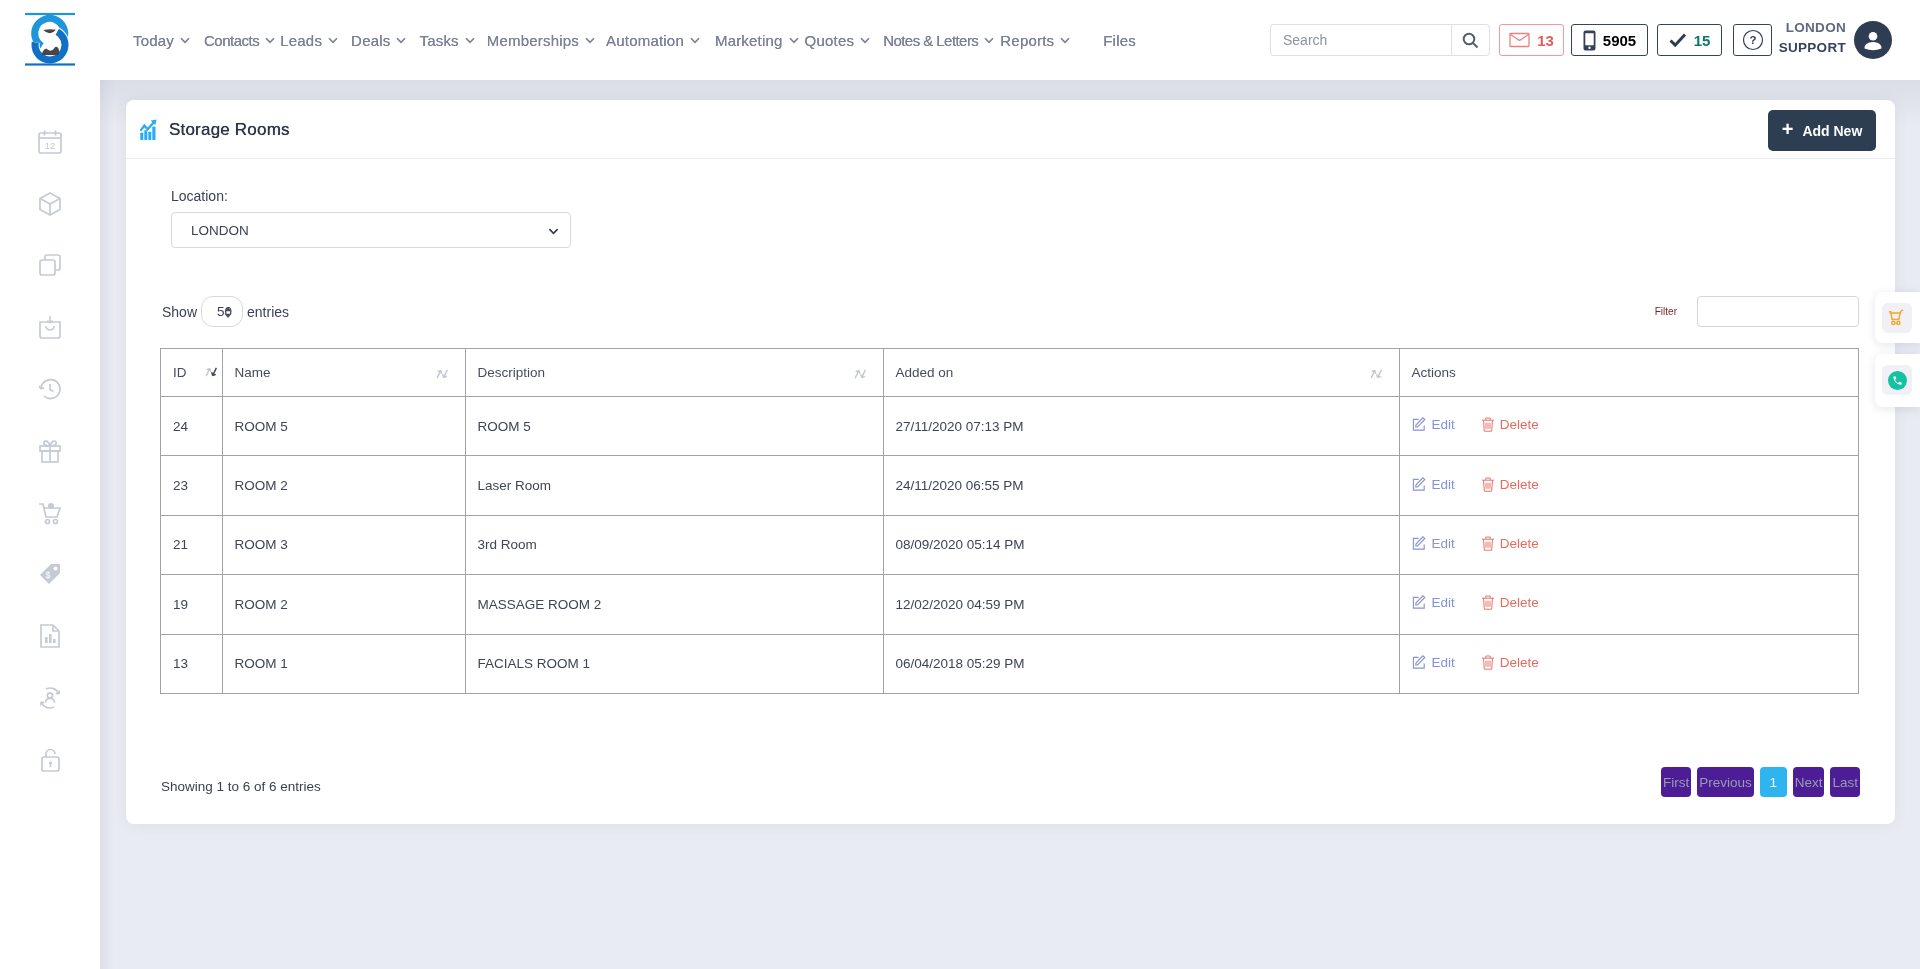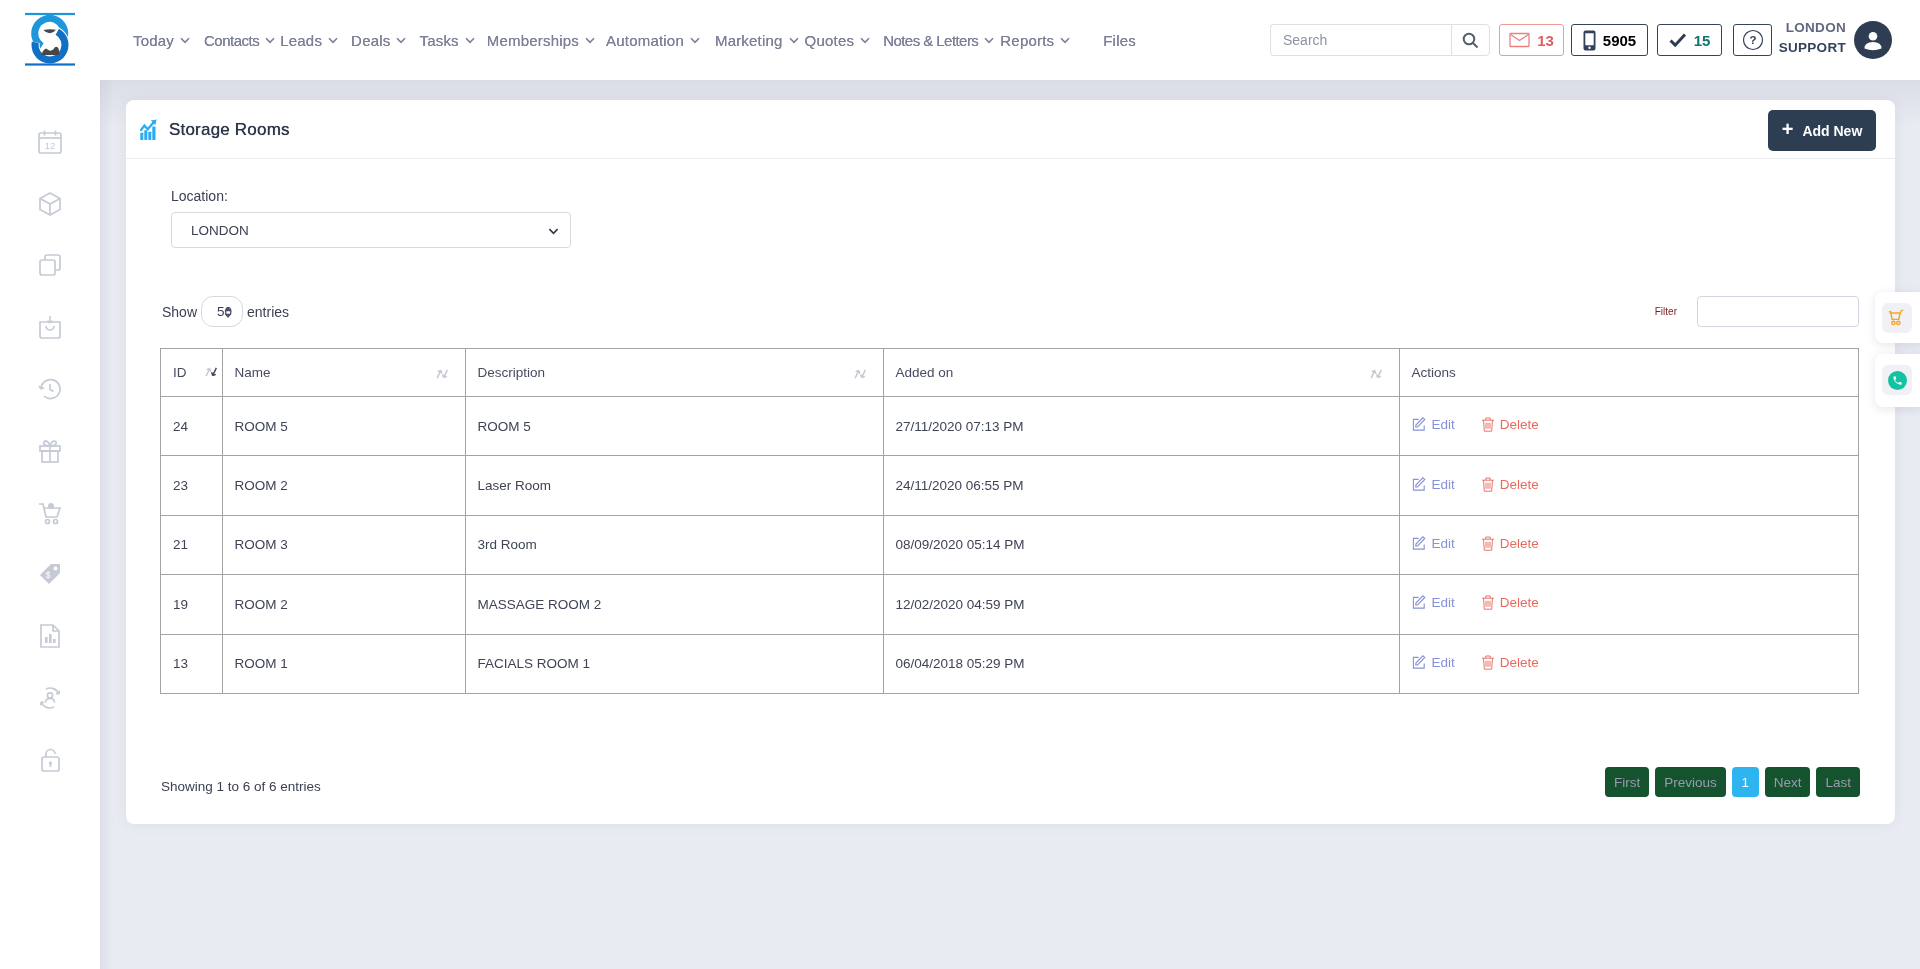--- a/index.html
+++ b/index.html
@@ -68,21 +68,21 @@
 td { height:59.4px; }
 .sort { position:absolute; right:14px; top:18px; }
 .sort-id { position:absolute; left:42px; top:16px; }
 .act a { text-decoration:none; font-size:13.5px; display:inline-flex; align-items:center; }
 .a-edit { color:#8691d8; margin-right:26px; }
 .a-del { color:#e86a5e; }
 .act svg { margin-right:5px; }
 
 .showing { position:absolute; left:35px; top:679px; font-size:13.5px; color:#3a3f52; }
 .pager { position:absolute; right:35px; top:667px; display:flex; }
-.pg { height:30px; border-radius:4px; background:#14532d; color:#979caf; font-size:13.5px; display:flex; align-items:center; justify-content:center; margin-left:6px; padding:0 9px; }
+.pg { height:30px; border-radius:4px; background:#4c1d95; color:#979caf; font-size:13.5px; display:flex; align-items:center; justify-content:center; margin-left:6px; padding:0 2px; }
 .pg.on { background:#2eb5f0; color:#fff; width:27px; padding:0; }
 
 
 .fw { position:absolute; width:45px; background:#fff; border-radius:8px 0 0 8px; box-shadow:0 2px 10px rgba(80,90,120,0.15); z-index:30; right:0; }
 .fw1 { top:292px; height:51px; }
 .fw2 { top:354px; height:53px; }
 .fw .sq { position:absolute; left:7px; top:11px; width:30px; height:30px; background:#f0f0f5; border-radius:6px; display:flex; align-items:center; justify-content:center; }
 .fw2 .sq { background:#f0f0f5; }
 .tealc { width:19px; height:19px; border-radius:50%; background:#12c2a0; display:flex; align-items:center; justify-content:center; }
 </style>

